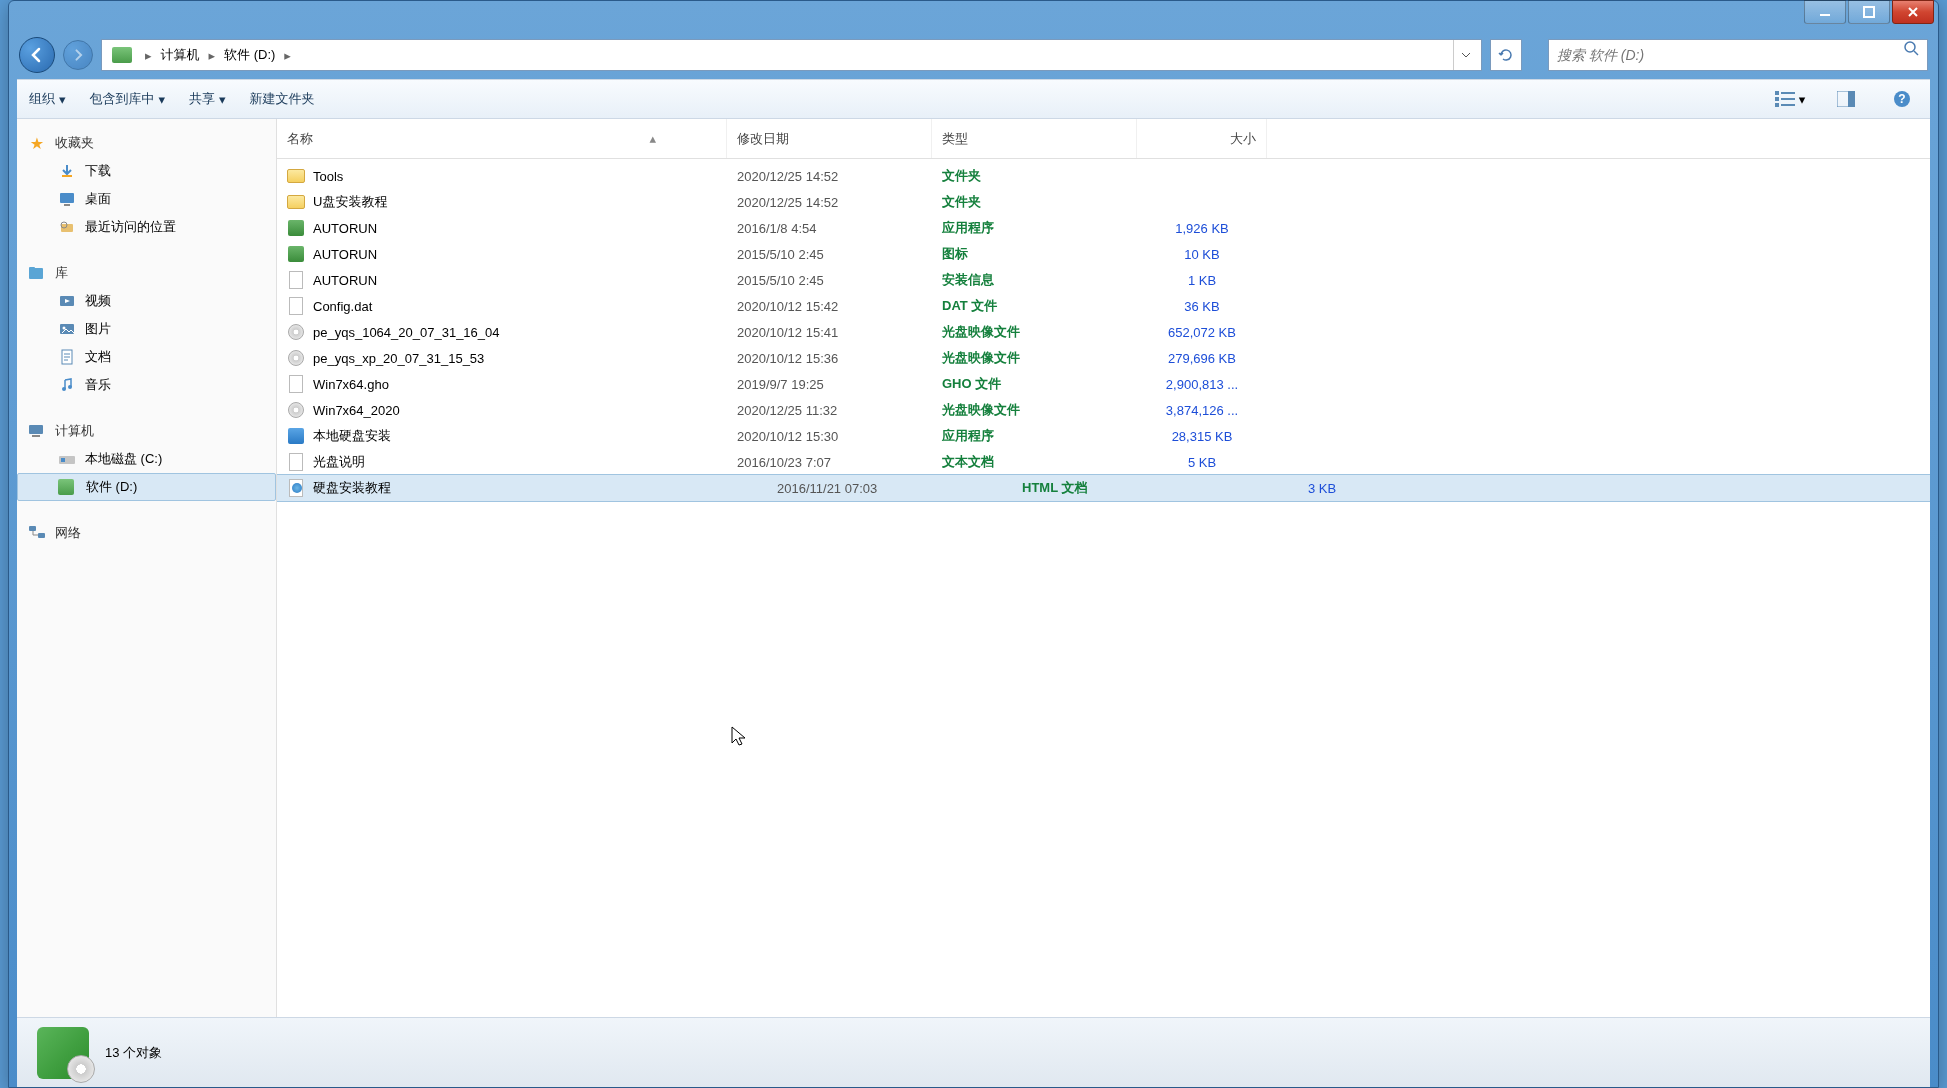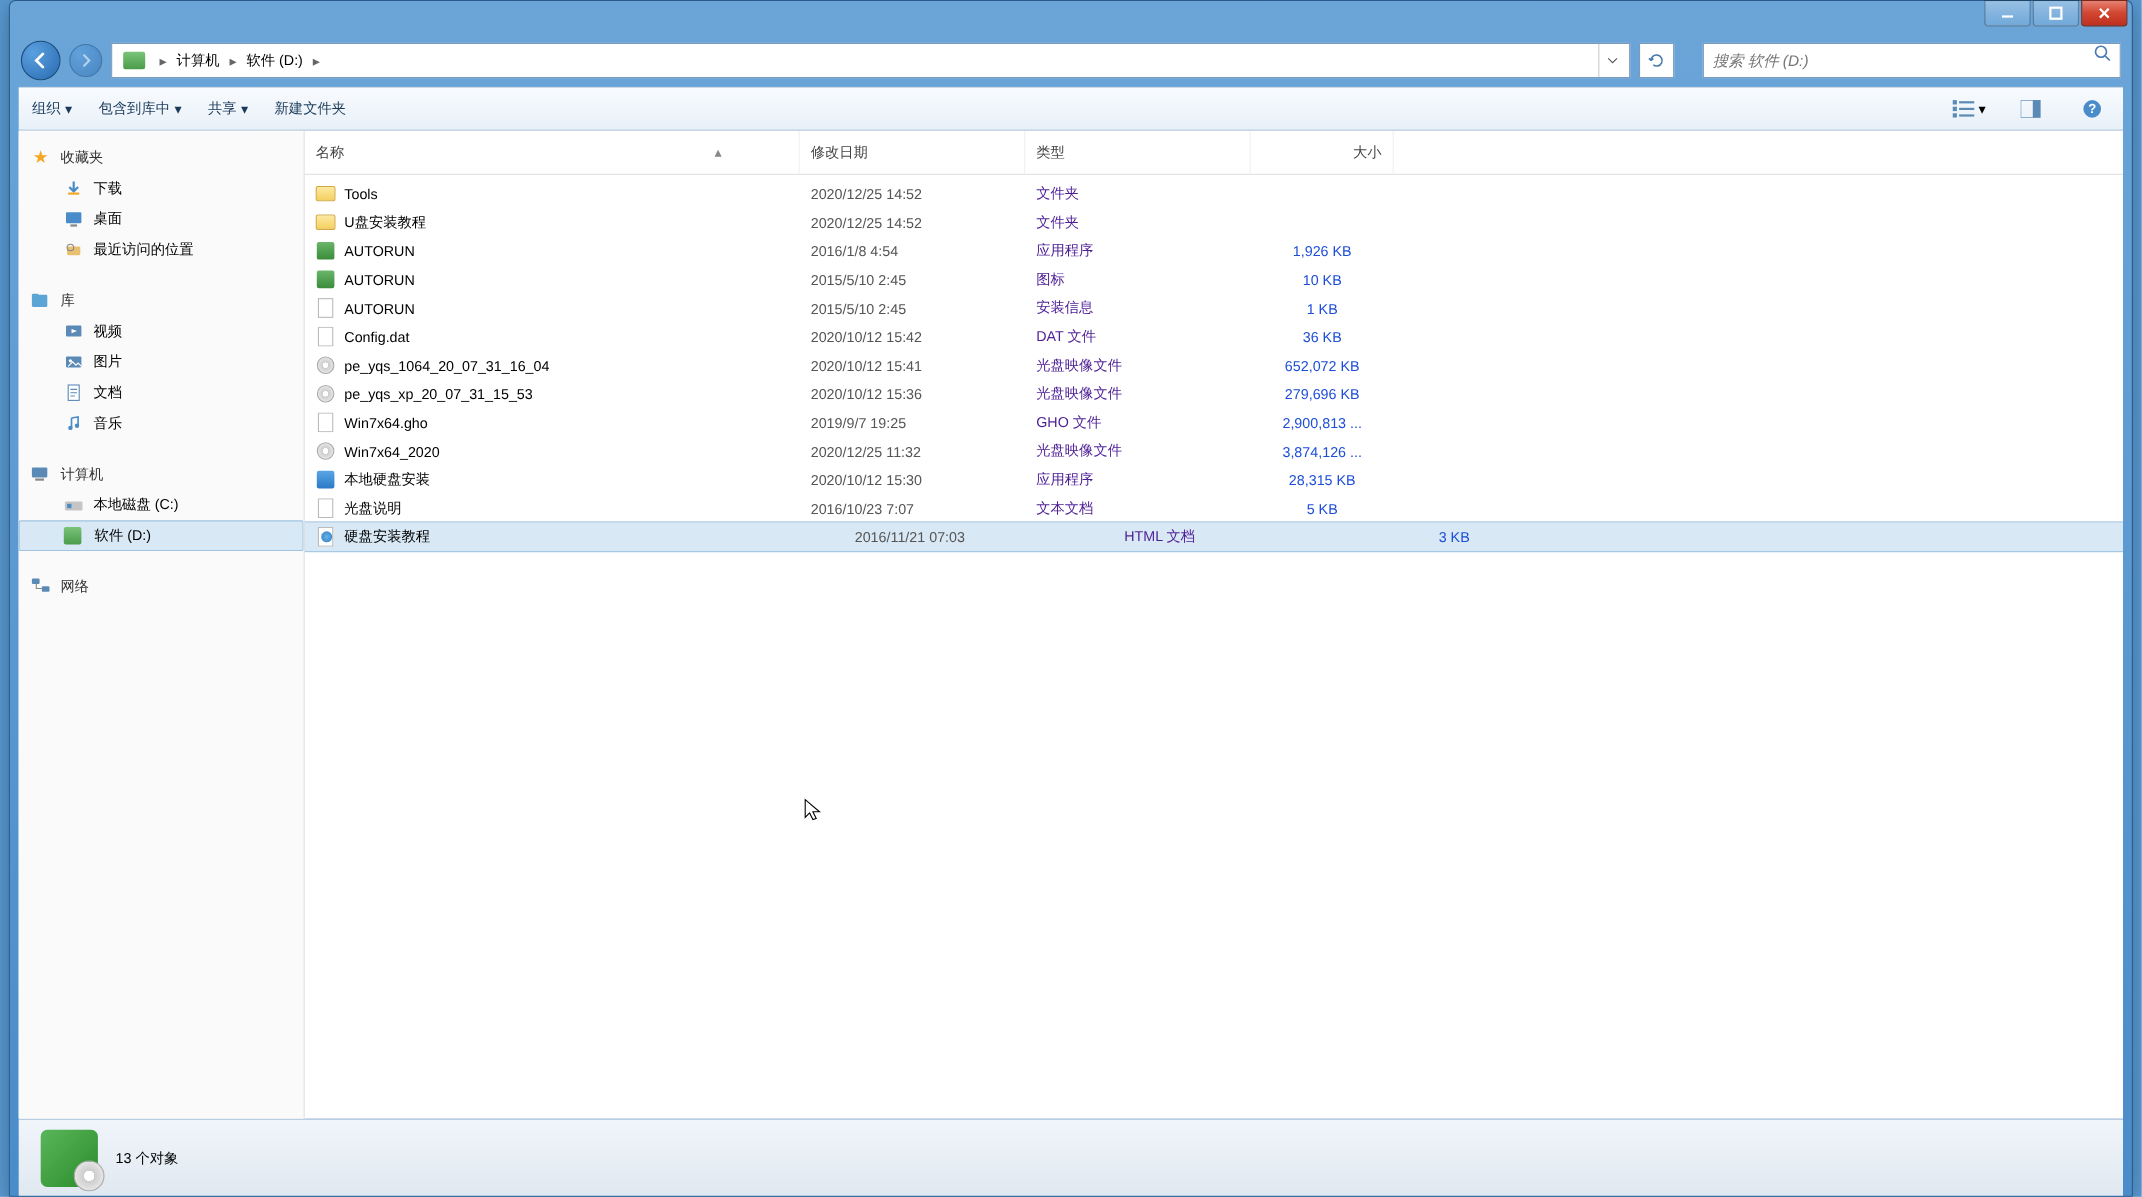--- a/index.html
+++ b/index.html
@@ -224,21 +224,21 @@
 .file-row {
   display: flex;
   align-items: center;
   height: 26px;
   cursor: pointer;
 }
 .file-row.selected { background: #d8e8f5; outline: 1px solid #a0c4e0; gap: 40px; }
 .cell { padding: 0 10px; overflow: hidden; text-overflow: ellipsis; white-space: nowrap; }
 .cell.name { width: 450px; display: flex; align-items: center; gap: 8px; }
 .cell.date { width: 205px; color: #555; }
-.cell.type { width: 205px; color: #4c1d95; }
+.cell.type { width: 205px; color: #15803d; font-weight: bold; }
 .cell.size { width: 130px; text-align: center; color: #1d4ed8; }
 .file-icon {
   width: 18px; height: 18px;
   display: flex;
   align-items: center;
   justify-content: center;
   flex-shrink: 0;
 }
 .icon-folder { background: linear-gradient(to bottom, #fce9a0, #f5d060); border-radius: 2px; width: 18px; height: 14px; border:1px solid #d4a840;}
 .icon-file { border: 1px solid #bbb; background: #fff; width: 14px; height: 18px; position: relative; }

